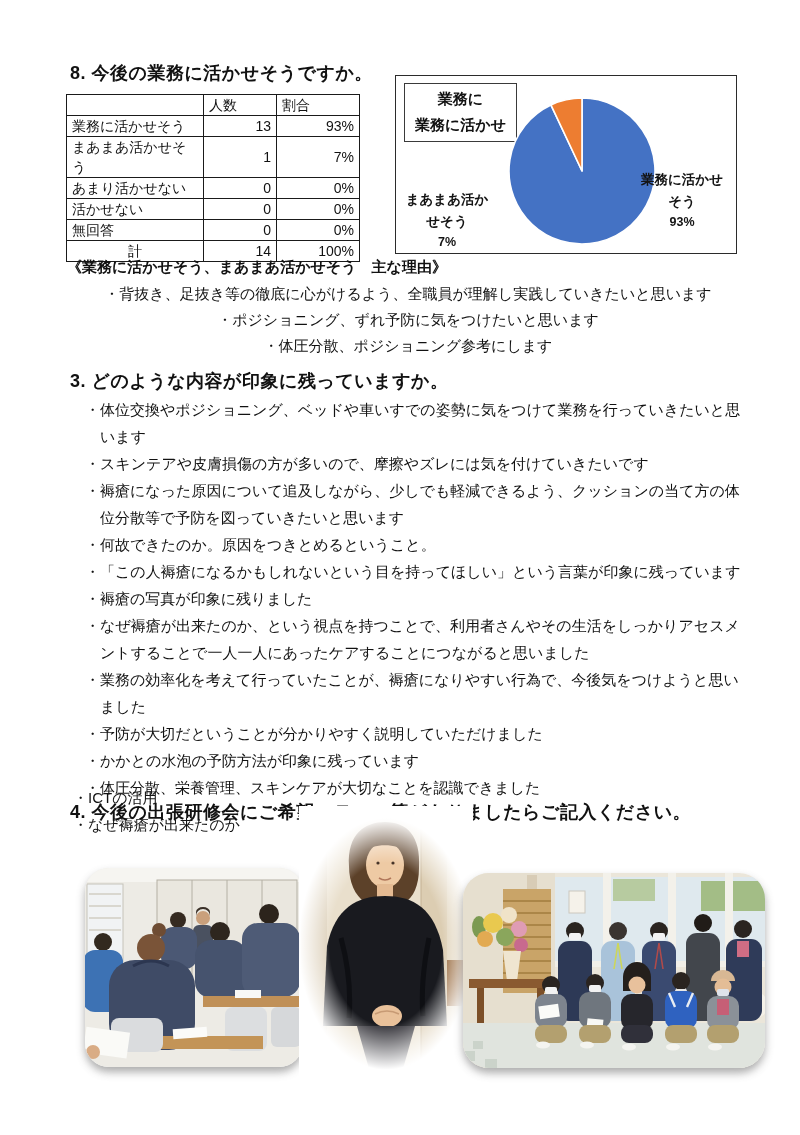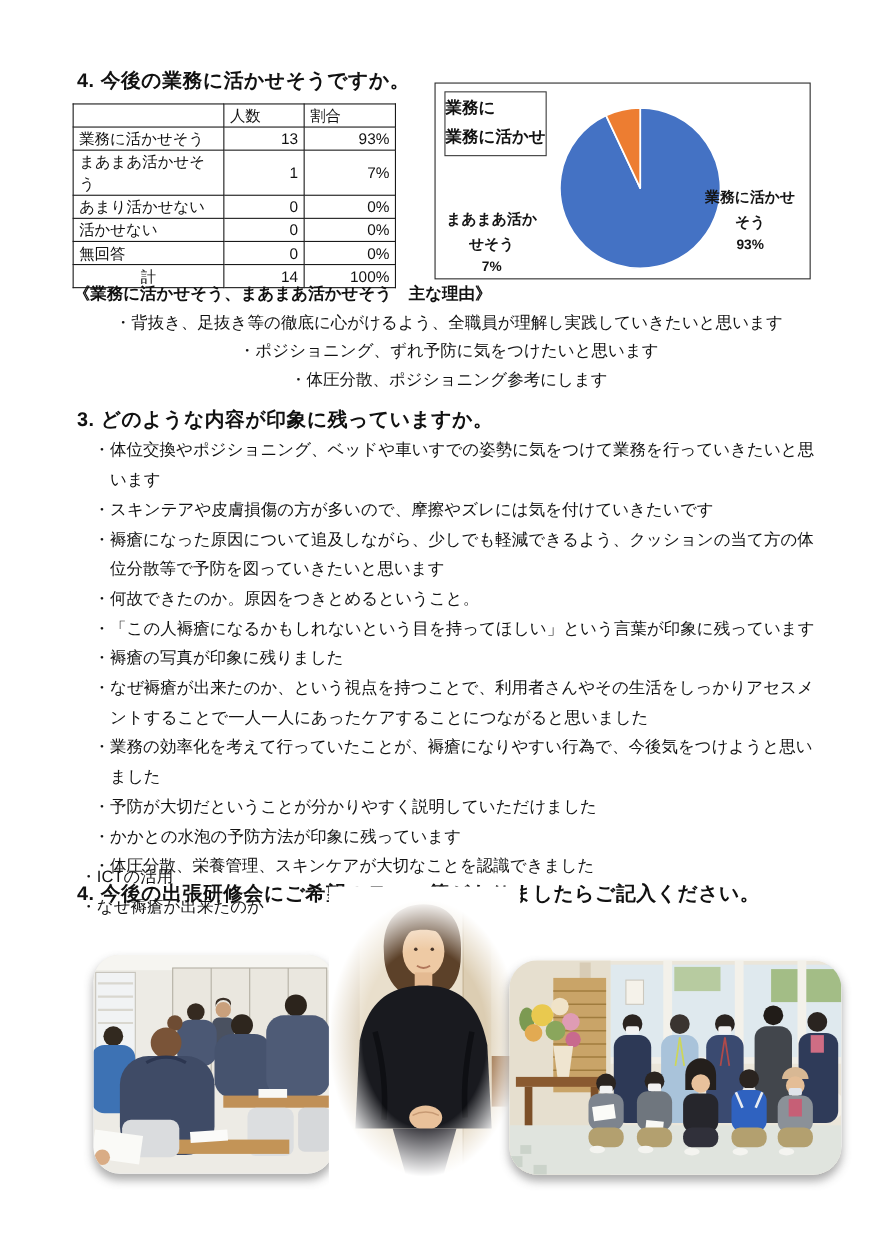--- a/index.html
+++ b/index.html
@@ -12,21 +12,21 @@
   table.results th,table.results td{border:1.5px solid #1a1a1a;font-size:14px;height:20px;
         line-height:20px;padding:0 5px;font-weight:400;}
   table.results th{text-align:left;}
   .c-label{width:126px;text-align:left;}
   .c-num{width:62px;text-align:right;}
   .c-pct{width:72px;text-align:right;}
   table.results tbody tr:last-child td:first-child{text-align:center;}
   
   #chart{position:absolute;left:395px;top:75px;width:340px;height:177px;border:1px solid #2b2b2b;background:#fff;}
   #chart-title-box{position:absolute;left:8px;top:7px;border:1px solid #3a3a3a;background:#fff;
-        padding:2px 0;font-weight:700;font-size:15px;line-height:1.75;}
+        padding:2px 10px;text-align:center;font-weight:700;font-size:15px;line-height:1.75;}
   #pie-wrap{position:absolute;left:111px;top:20px;width:150px;height:150px;}
   .pie-label{position:absolute;text-align:center;font-weight:700;font-size:13.5px;line-height:1.6;color:#141414;}
   #label-secondary{left:-4px;top:77px;width:110px;margin-top:36px;}
   #label-main{left:222px;top:93px;width:128px;z-index:3;}
   .pie-label .pct{font-size:12.5px;}
   
   #reasons-heading{position:absolute;left:67px;top:258px;font-size:15px;font-weight:700;white-space:nowrap;}
   .blist{position:absolute;width:670px;font-size:15px;color:#121212;}
   #reasons-list{left:73px;top:281px;}
   #reasons-list .bullet{line-height:26px;text-align:center;}
@@ -44,21 +44,21 @@
   #photo2{left:301px;top:808px;width:170px;height:272px;overflow:visible;}
   #photo2 .vignette{position:absolute;inset:-2px;
           background:radial-gradient(ellipse 54% 49% at 50% 50%,rgba(255,255,255,0) 60%,#ffffff 93%);}
   .photo svg{display:block;}
 </style>
 </head>
 <body>
 
 <div id="page">
 
-  <div class="h-sec" style="left:70px;top:61px;">4. 今後の業務に活かせそうですか。</div>
+  <div class="h-sec" style="left:70px;top:61px;">8. 今後の業務に活かせそうですか。</div>
 
   <div id="table-wrap">
     <table class="results">
       <thead>
         <tr>
 
         <th class="col-h"></th>
             <th class="col-h">人数</th>
             <th class="col-h">割合</th>
           </tr>

